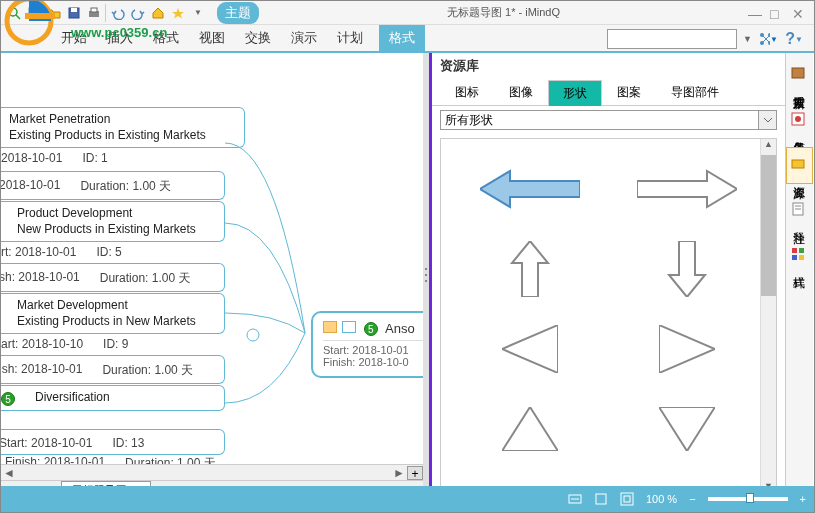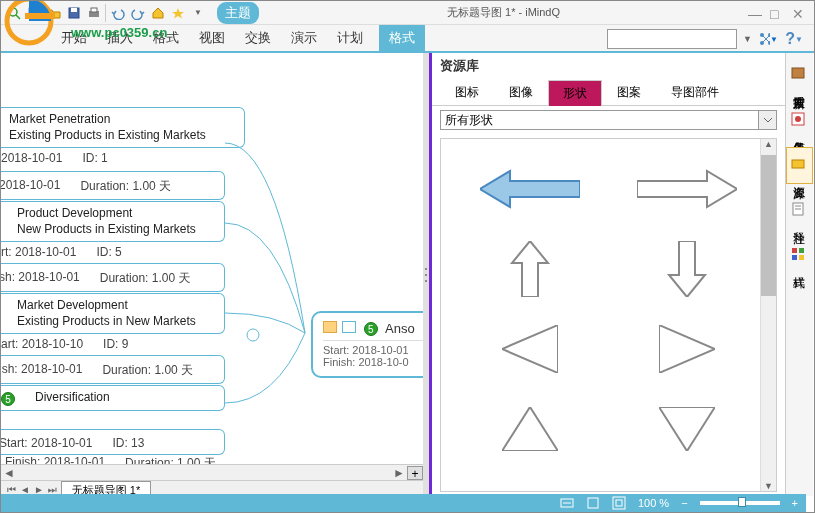--- a/index.html
+++ b/index.html
@@ -44,21 +44,21 @@
 
 
 .splitter { width: 6px; background: #e0e0e0; cursor: ew-resize; display: flex; flex-direction: column; justify-content: center; align-items: center; }
 .splitter-dot { width: 2px; height: 2px; background: #888; margin: 2px 0; }
 
 
 .panel { width: 356px; display: flex; flex-direction: column; border-left: 3px solid #6d28d9; }
 .panel-title { padding: 4px 8px; font-weight: bold; font-size: 13px; color: #333; }
 .panel-tabs { display: flex; border-bottom: 1px solid #ccc; padding: 0 8px; }
 .panel-tab { padding: 4px 14px; font-size: 12px; cursor: pointer; border: 1px solid transparent; border-bottom: none; }
-.panel-tab.active { border-color: #ccc; background: #be185d; position: relative; top: 1px; }
+.panel-tab.active { border-color: #ccc; background: #14b8a6; position: relative; top: 1px; }
 .combo { margin: 4px 8px; height: 20px; border: 1px solid #999; display: flex; align-items: center; padding-left: 4px; position: relative; }
 .combo-arrow { position: absolute; right: 0; width: 18px; height: 100%; background: #eee; border-left: 1px solid #999; display: flex; align-items: center; justify-content: center; }
 
 
 .shapes-area { flex: 1; margin: 4px 8px; border: 1px solid #ccc; background: #fff; overflow-y: auto; position: relative; }
 .shapes-grid { display: grid; grid-template-columns: 1fr 1fr; gap: 20px 40px; padding: 20px 30px; }
 .shape-cell { display: flex; align-items: center; justify-content: center; height: 60px; }
 .arrow-svg { stroke: #888; stroke-width: 2; fill: #fff; }
 .arrow-blue { fill: #9cc8e8; stroke: #4a8ac0; }
 .scroll-v { position: absolute; right: 0; top: 0; bottom: 0; width: 16px; background: #f0f0f0; border-left: 1px solid #ddd; }
@@ -77,21 +77,21 @@
 .bottom-scroll { height: 16px; background: #f0f0f0; border-top: 1px solid #ccc; display: flex; align-items: center; width: 422px; position: absolute; left: 0; bottom: 16px; }
 .bs-arrow { width: 16px; display: flex; justify-content: center; color: #666; }
 .bs-spacer { flex: 1; }
 .bs-btn { width: 16px; height: 14px; background: #e0e0e0; border: 1px solid #999; }
 
 .tabbar { position: absolute; left: 0; bottom: 0; height: 18px; width: 422px; background: #f0f0f0; border-top: 1px solid #ccc; display: flex; align-items: center; padding-left: 6px; }
 .tab-nav { font-size: 10px; color: #666; margin-right: 4px; cursor: pointer; }
 .doc-tab { padding: 1px 10px; background: #fff; border: 1px solid #999; border-bottom: none; font-size: 11px; }
 
 
-.statusbar { position: absolute; bottom: 0; left: 0; right: 8px; height: 18px; background: #5eb8d6; display: flex; align-items: center; justify-content: flex-end; padding-right: 8px; gap: 12px; }
+.statusbar { position: absolute; bottom: 0; left: 0; right: 0; height: 26px; background: #5eb8d6; display: flex; align-items: center; justify-content: flex-end; padding-right: 8px; gap: 12px; }
 .status-icon { width: 14px; height: 14px; color: #fff; cursor: pointer; }
 .zoom-text { color: #fff; font-size: 11px; }
 .zoom-slider { width: 80px; height: 4px; background: #fff; position: relative; }
 .zoom-handle { width: 8px; height: 10px; background: #fff; border: 1px solid #3a8aaa; position: absolute; top: -4px; left: 38px; }
 </style>
 </head>
 <body>
 
 <div class="titlebar">
   <div class="qat">

